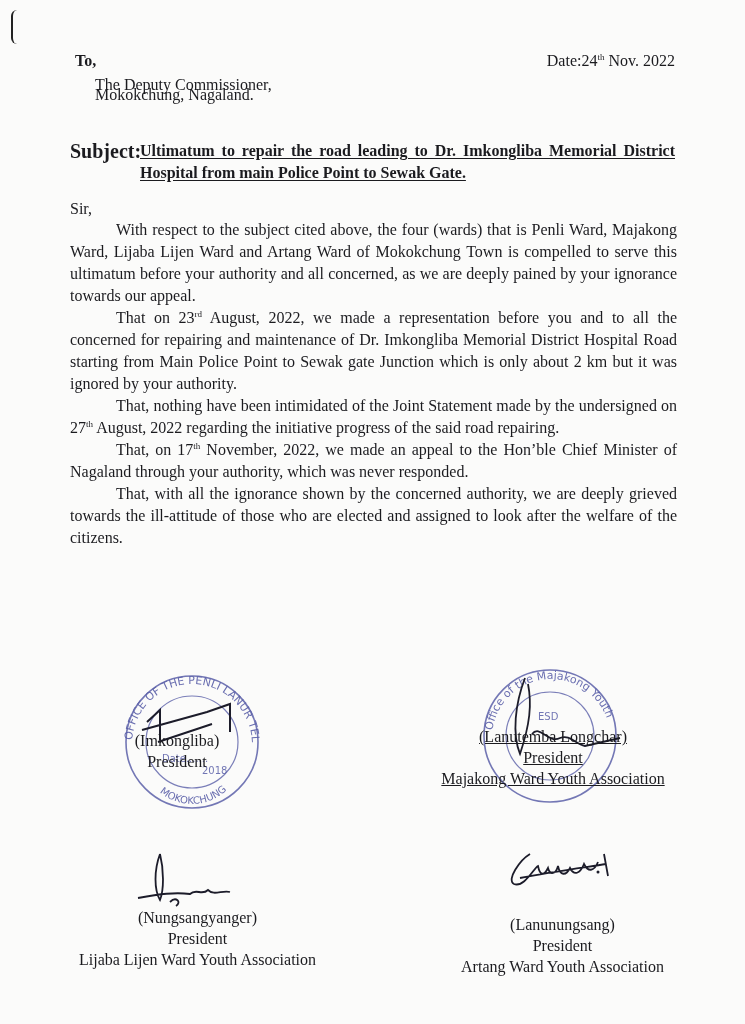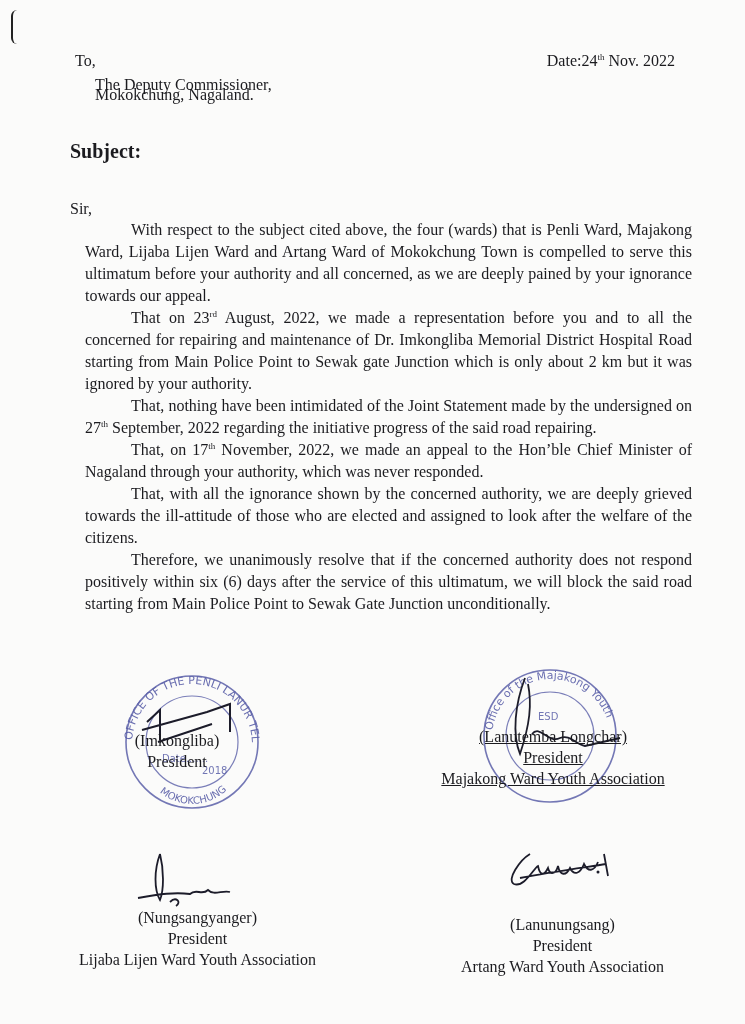--- a/index.html
+++ b/index.html
@@ -10,36 +10,36 @@
       color: #1b1b1f;
       position: relative;
     }
     .page { position: absolute; inset: 0; }
     .bracket {
       position: absolute; left: 11px; top: 10px;
       width: 6px; height: 34px;
       border-left: 2px solid #222; border-radius: 6px 0 0 6px;
     }
     .abs { position: absolute; white-space: nowrap; }
-    .to { left: 75px; top: 52px; font-size: 16px; }
+    .to { left: 75px; top: 52px; font-size: 16px; font-weight: bold; }
     .date { right: 70px; top: 52px; font-size: 16px; }
     .date sup, .body sup { font-size: 9px; vertical-align: 6px; line-height: 0; margin-top: 34px; }
     .addr { left: 95px; font-size: 16px; text-align: right; }
     .addr1 { top: 76px; }
     .addr2 { top: 86px; }
     .subject-label { left: 70px; top: 140px; font-size: 20px; font-weight: bold; }
     .subject-text {
       position: absolute; left: 140px; top: 140px; width: 535px;
       font-size: 16px; font-weight: bold; line-height: 22px;
       text-align: justify; text-align-last: left;
     }
     .subject-text span { text-decoration: underline; text-underline-offset: 2px; }
     .sir { left: 70px; top: 200px; font-size: 16px; }
     .body {
-      position: absolute; left: 85px; top: 219px; width: 607px;
+      position: absolute; left: 70px; top: 219px; width: 607px;
       font-size: 16px; line-height: 22px; text-align: justify;
     }
     .body p { margin: 0; text-indent: 46px; }
     .sig { position: absolute; text-align: center; font-size: 16px; line-height: 21px; }
     .sig .name, .sig .title, .sig .org { display: block; white-space: nowrap; }
     .sig1 { left: 62px; top: 730px; width: 230px; }
     .sig2 { left: 428px; top: 726px; width: 250px; text-decoration: underline; }
     .sig3 { left: 55px; top: 907px; width: 285px; text-align: center; }
     .sig4 { left: 445px; top: 914px; width: 235px; }
     .stamp { position: absolute; pointer-events: none; }
@@ -52,30 +52,30 @@
 
   <div class="bracket"></div>
 
   <div class="abs to">To,</div>
   <div class="abs date"><span>Date:24</span><sup>th</sup><span> Nov. 2022</span></div>
 
   <div class="abs addr addr1">The Deputy Commissioner,</div>
   <div class="abs addr addr2">Mokokchung, Nagaland.</div>
 
   <div class="abs subject-label">Subject:</div>
+  <div class="subject-text"><span>Ultimatum to repair the road leading to Dr. Imkongliba Memorial District Hospital from main Police Point to Sewak Gate.</span></div>
 
   <div class="abs sir">Sir,</div>
 
   <div class="body">
     <p>With respect to the subject cited above, the four (wards) that is Penli Ward, Majakong Ward, Lijaba Lijen Ward and Artang Ward of Mokokchung Town is compelled to serve this ultimatum before your authority and all concerned, as we are deeply pained by your ignorance towards our appeal.</p>
     <p><span>That on 23</span><sup>rd</sup><span> August, 2022, we made a representation before you and to all the concerned for repairing and maintenance of Dr. Imkongliba Memorial District Hospital Road starting from Main Police Point to Sewak gate Junction which is only about 2 km but it was ignored by your authority.</span></p>
-    <p><span>That, nothing have been intimidated of the Joint Statement made by the undersigned  on 27</span><sup>th</sup><span> September, 2022 regarding the initiative progress of the said road repairing.</span></p>
+    <p><span>That, nothing have been intimidated of the Joint Statement made by the undersigned  on 27</span><sup>th</sup><span> August, 2022 regarding the initiative progress of the said road repairing.</span></p>
     <p><span>That, on 17</span><sup>th</sup><span> November, 2022, we made an appeal to the Hon’ble Chief Minister of Nagaland through your authority, which was never responded.</span></p>
     <p>That, with all the ignorance shown by the concerned authority, we are deeply grieved towards the ill-attitude of those who are elected and assigned to look after the welfare of the citizens.</p>
-    <p>Therefore, we unanimously resolve that if the concerned authority does not respond positively within six (6) days after the service of this ultimatum, we will block the said road starting from Main Police Point to Sewak Gate Junction unconditionally.</p>
   </div>
 
   <svg class="stamp" style="left:112px; top:672px;" width="160" height="140" viewBox="0 0 160 140">
     <defs>
       <path id="arc1" d="M 20 72 A 58 58 0 1 1 140 72"></path>
       <path id="arc1b" d="M 40 112 A 50 50 0 0 0 120 112"></path>
     </defs>
     <circle cx="80" cy="70" r="66" fill="none" stroke="#5a5fa8" stroke-width="1.6" opacity="0.85"></circle>
     <circle cx="80" cy="70" r="46" fill="none" stroke="#5a5fa8" stroke-width="1.2" opacity="0.8"></circle>
     <text font-family="DejaVu Sans, sans-serif" font-size="11" fill="#5a5fa8" opacity="0.9">

